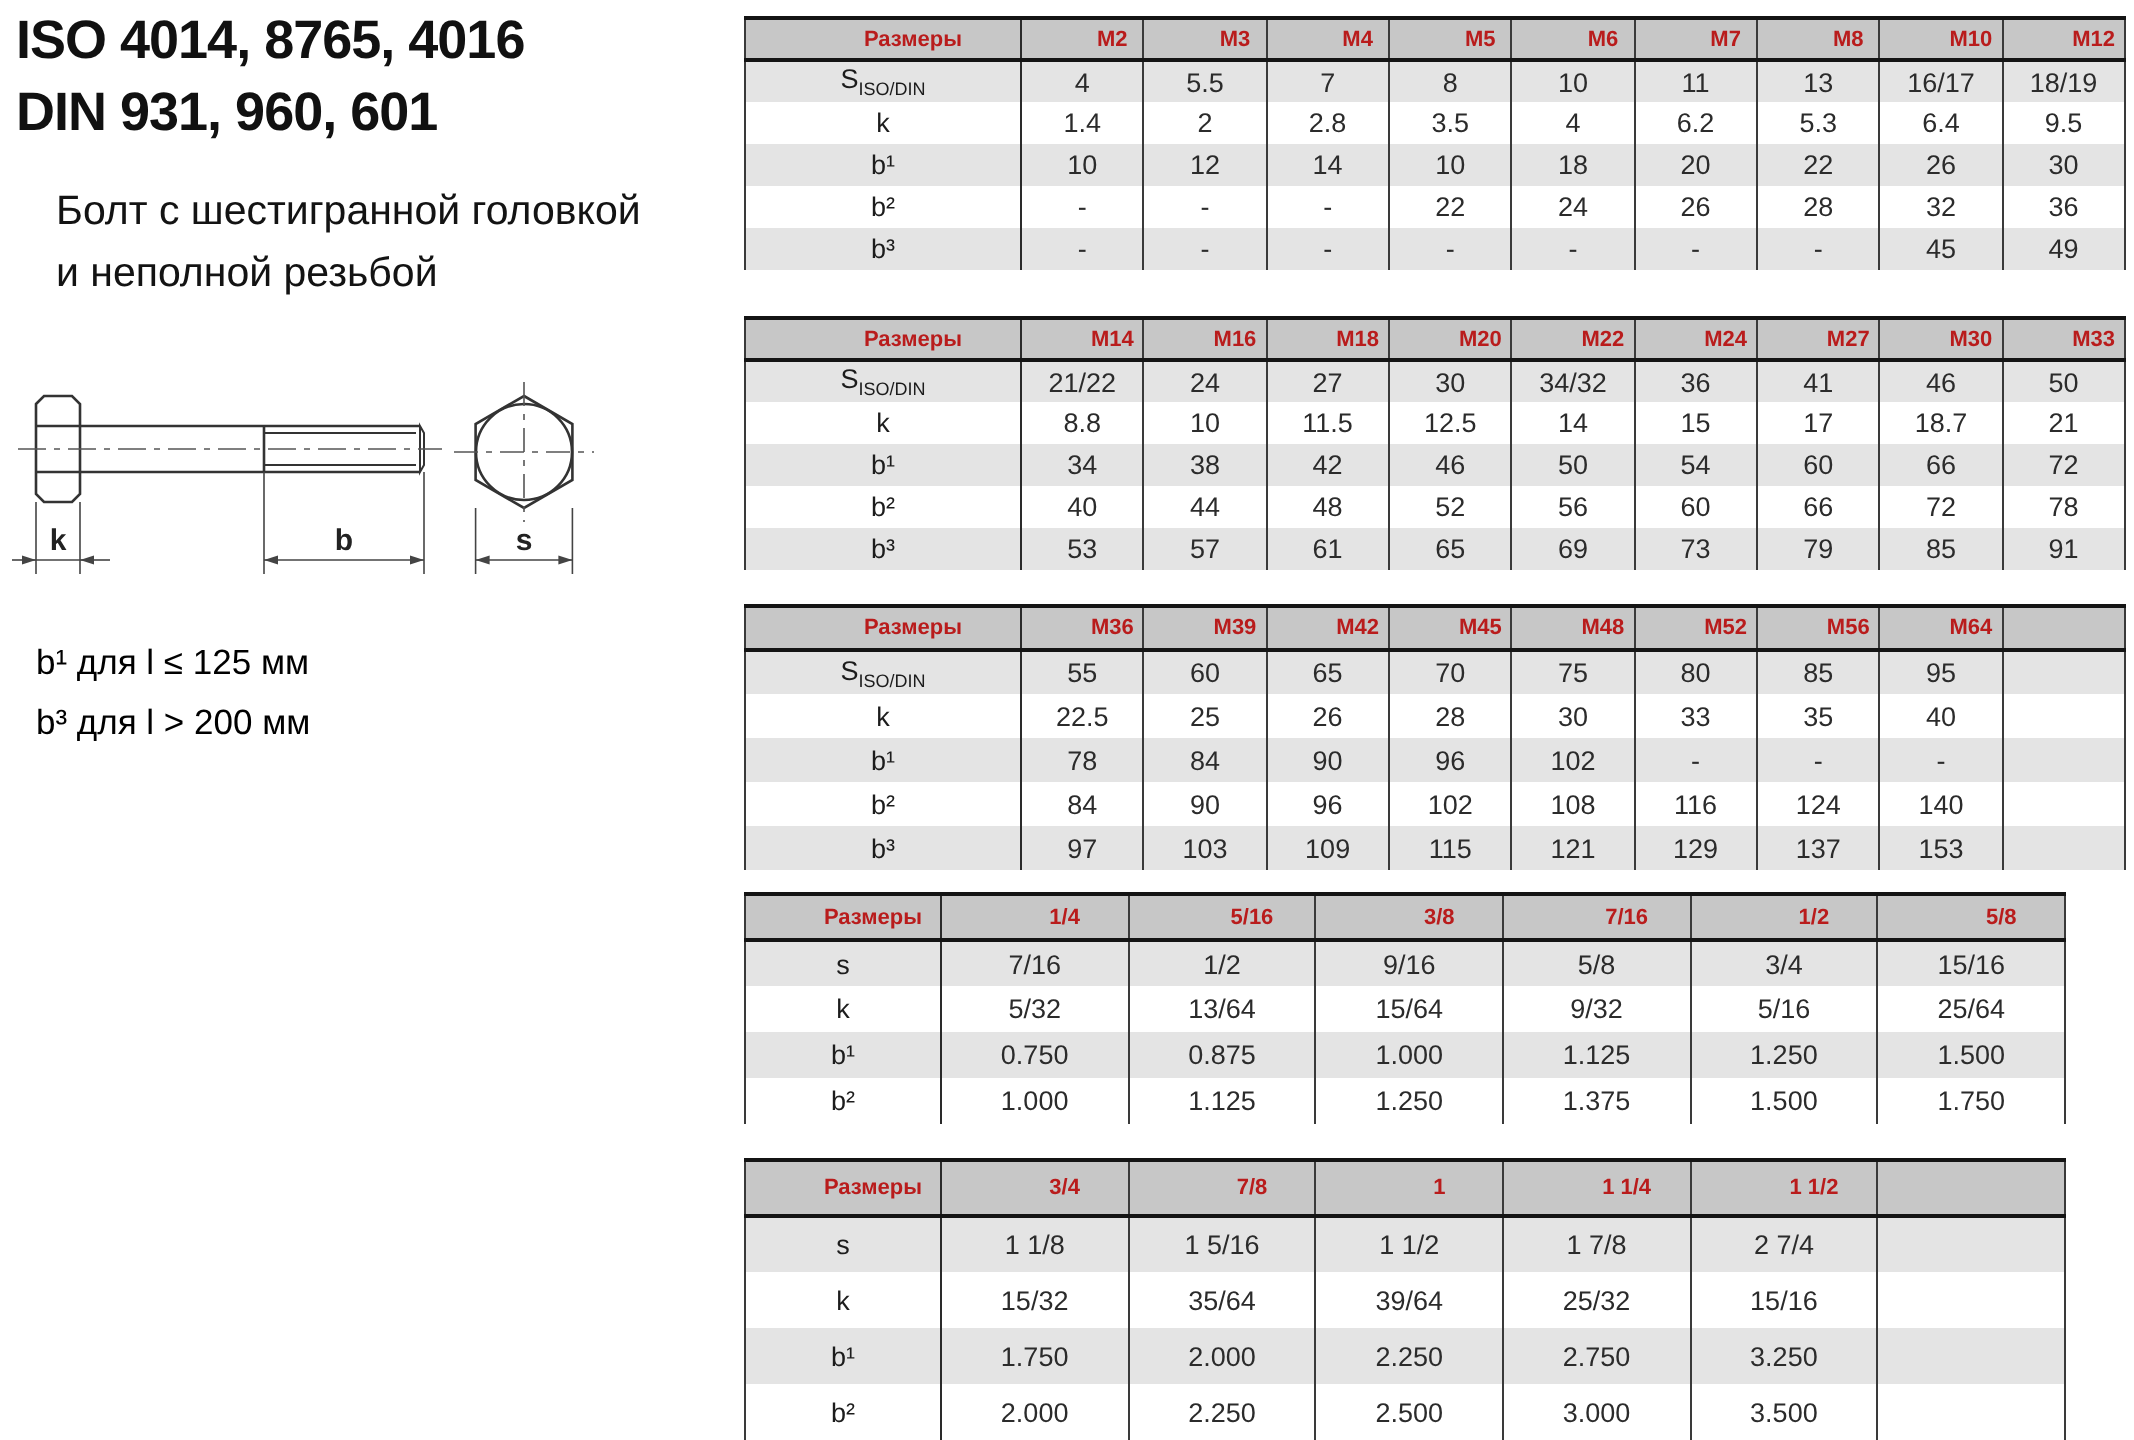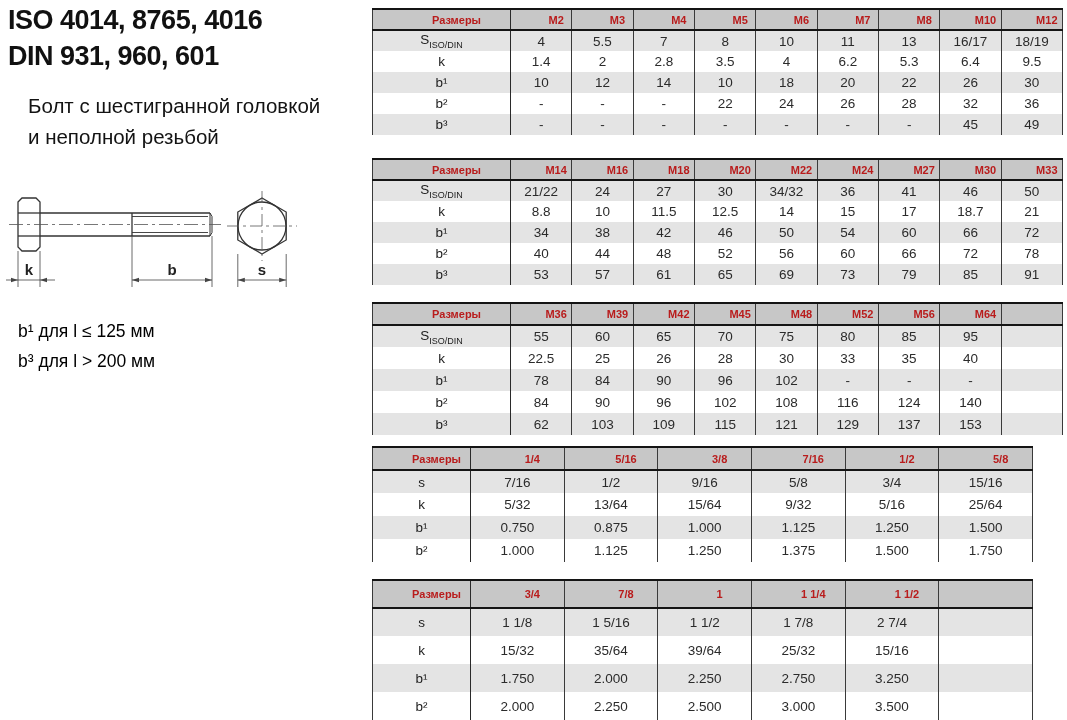--- a/index.html
+++ b/index.html
@@ -384,21 +384,21 @@
               <td>96</td>
               <td>102</td>
               <td>108</td>
               <td>116</td>
               <td>124</td>
               <td>140</td>
               <td></td>
             </tr>
             <tr>
               <td>b³</td>
-              <td>62</td>
+              <td>97</td>
               <td>103</td>
               <td>109</td>
               <td>115</td>
               <td>121</td>
               <td>129</td>
               <td>137</td>
               <td>153</td>
               <td></td>
             </tr>
           </tbody>

